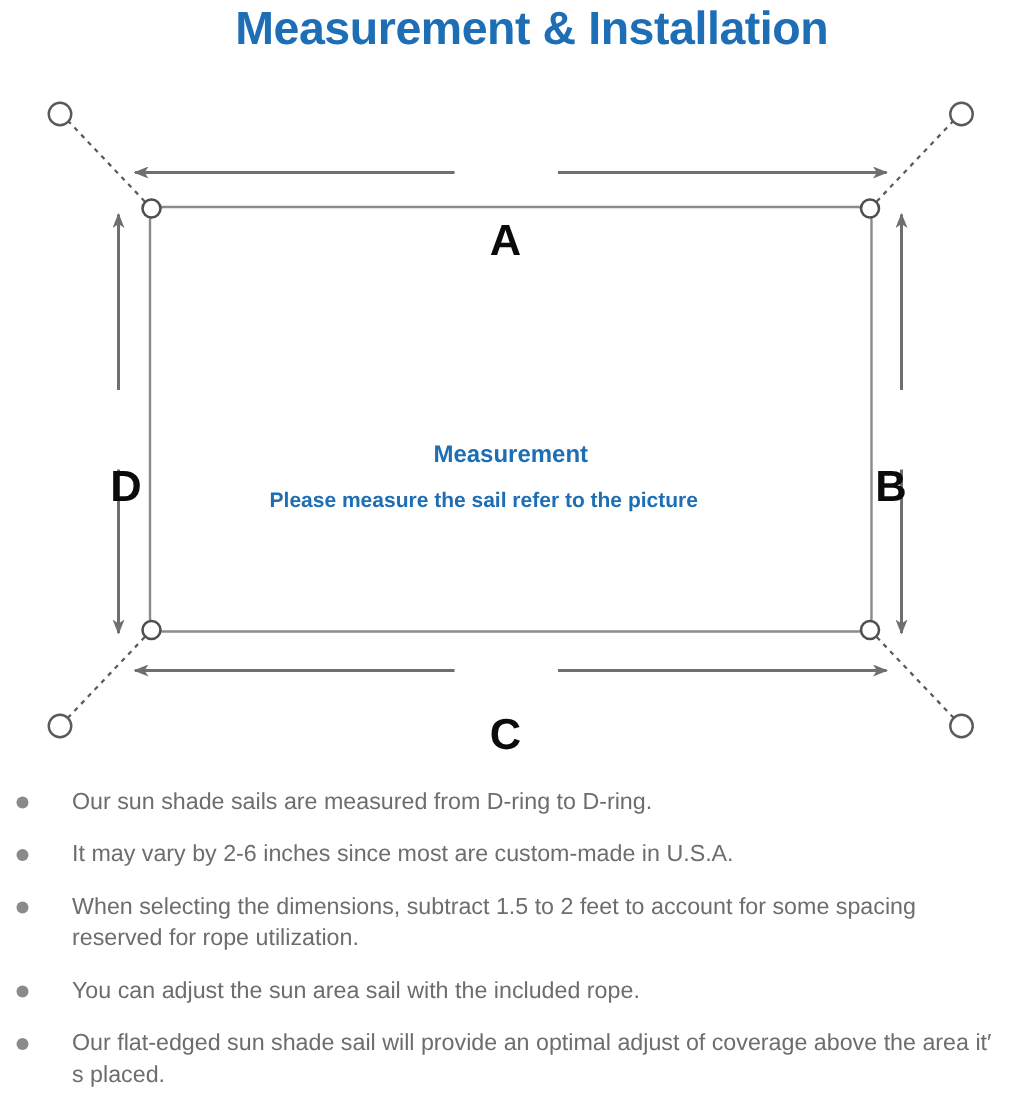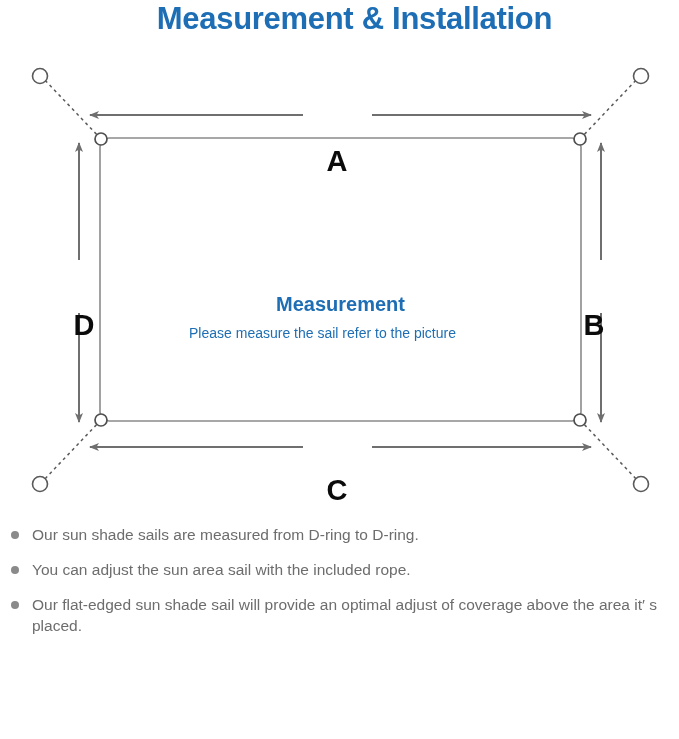--- a/index.html
+++ b/index.html
@@ -52,34 +52,34 @@
     display: block;
   }
 
   
   .sail-title {
     position: absolute;
     left: 100px;
     top: 243px;
     width: 481px;
     text-align: center;
-    font-size: 20px;
+    font-size: 16px;
     font-weight: bold;
     color: #1d6eb4;
     line-height: 26px;
     white-space: nowrap;
   }
   .sail-sub {
     position: absolute;
     left: 100px;
     top: 276px;
     width: 445px;
     text-align: center;
     font-size: 14px;
-    font-weight: normal;
+    font-weight: bold;
     color: #1d6eb4;
     line-height: 18px;
     white-space: nowrap;
   }
 
   
   .dim-letter {
     position: absolute;
     font-size: 29px;
     font-weight: bold;
@@ -95,21 +95,21 @@
 
   
   .notes {
     position: absolute;
     left: 0;
     top: 524px;
     width: 679px;
   }
   .note {
     position: relative;
-    padding-left: 32px;
+    padding-left: 48px;
     padding-right: 8px;
     color: #6d6d6d;
     font-size: 15.5px;
     line-height: 21px;
     margin-bottom: 14px;
   }
   .note .dot {
     position: absolute;
     left: 11px;
     top: 7px;
@@ -176,20 +176,28 @@
     <div class="dim-letter dim-d">D</div>
   </div>
 
   <div class="notes">
     <div class="note">
       <span class="dot"></span>
       <span class="txt">Our sun shade sails are measured from D-ring to D-ring.</span>
     </div>
     <div class="note">
       <span class="dot"></span>
+      <span class="txt">It may vary by 2-6 inches since most are custom-made in U.S.A.</span>
+    </div>
+    <div class="note">
+      <span class="dot"></span>
+      <span class="txt">When selecting the dimensions, subtract 1.5 to 2 feet to account for some spacing reserved for rope utilization.</span>
+    </div>
+    <div class="note">
+      <span class="dot"></span>
       <span class="txt">You can adjust the sun area sail with the included rope.</span>
     </div>
     <div class="note">
       <span class="dot"></span>
       <span class="txt">Our flat-edged sun shade sail will provide an optimal adjust of coverage above the area it′ s placed.</span>
     </div>
   </div>
 
 </div>
 

